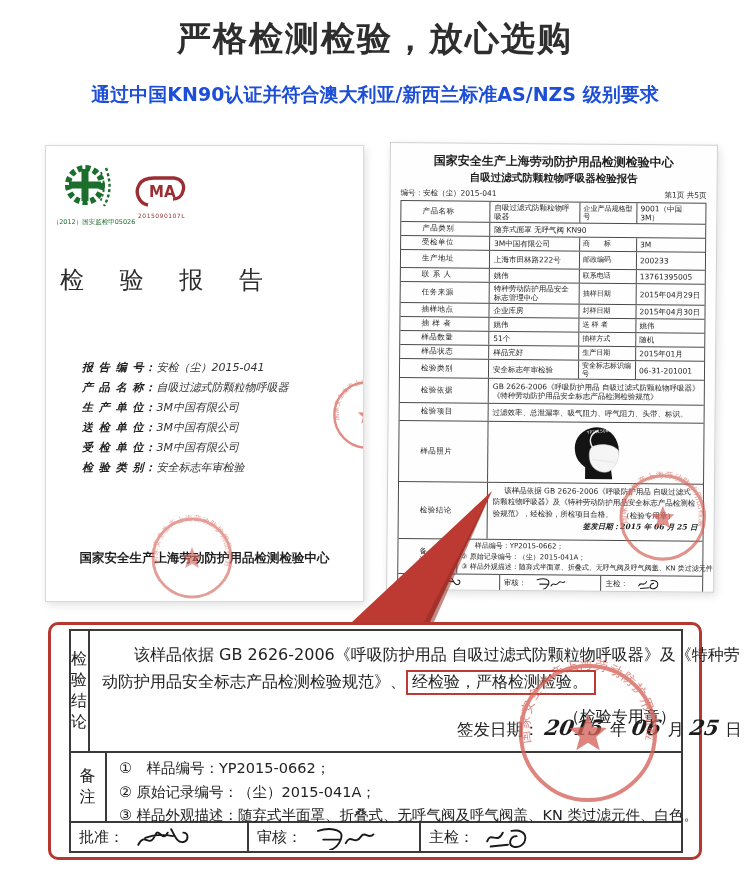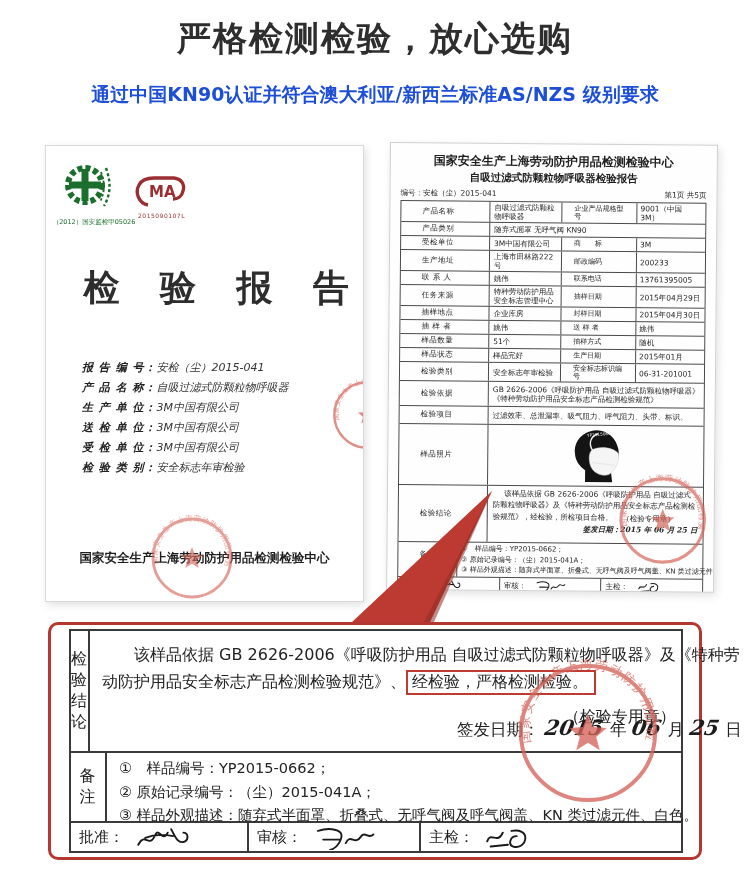--- a/index.html
+++ b/index.html
@@ -13,22 +13,22 @@
   .sub-title{position:absolute;top:82px;left:0;width:750px;text-align:center;
     font-size:19px;font-weight:600;color:#1d4ed8;}
   
   .cover-doc{position:absolute;left:45px;top:145px;width:317px;height:455px;background:#fff;
     border:1px solid #d9d9d9;box-shadow:2px 3px 8px rgba(0,0,0,.12);overflow:hidden;}
   .emblem{position:absolute;left:15px;top:12px;}
   .emblem-cap{position:absolute;left:0px;top:72px;width:96px;text-align:center;
     font-size:6.5px;color:#1c6e2d;white-space:nowrap;}
   .cma{position:absolute;left:88px;top:30px;}
   .cma-cap{position:absolute;left:92px;top:66px;font-size:6px;color:#9a2e32;letter-spacing:.5px;}
-  .cover-title{position:absolute;top:118px;left:0;width:317px;text-align:right;
-    font-size:36px;font-weight:bold;color:#2d2d2d;letter-spacing:14px;text-indent:14px;}
+  .cover-title{position:absolute;top:118px;left:0;width:317px;text-align:left;
+    font-size:24px;font-weight:normal;color:#2d2d2d;letter-spacing:14px;text-indent:14px;}
   .cover-fields{position:absolute;left:36px;top:214px;}
   .cfield{height:13px;margin-bottom:7px;font-size:11px;white-space:nowrap;font-style:italic;}
   .cfield .lbl{font-weight:bold;letter-spacing:1px;color:#222;}
   .cfield .val{color:#333;}
   .cover-footer{position:absolute;top:404px;left:0;width:317px;text-align:center;
     font-size:12.5px;font-weight:bold;color:#1f1f1f;}
   .stamp{opacity:.72;pointer-events:none;}
   .stamp-cover-edge{position:absolute;left:285px;top:233px;}
   .stamp-cover-bottom{position:absolute;left:103px;top:369px;opacity:.62;}
   
@@ -40,21 +40,21 @@
   .rt-meta{display:flex;justify-content:space-between;padding:4px 10px 2px;font-size:7.5px;}
   .rtable{margin:0 10px;border:1px solid #4a4a4a;}
   .tr{display:flex;align-items:stretch;}
   .tr + .tr{border-top:1px solid #4a4a4a;}
   .tr .lc{width:46px;border-right:1px solid #4a4a4a;display:flex;align-items:center;
     padding:1px 21px;font-size:7.5px;letter-spacing:.5px;line-height:1.15;}
   .tr .vc{flex:1;display:flex;align-items:center;padding:1px 4px;font-size:7.5px;
     border-right:1px solid #4a4a4a;line-height:1.2;}
   .tr .vc.span{border-right:none;}
   .tr .l2{width:50px;border-right:1px solid #4a4a4a;display:flex;align-items:center;
-    padding:1px 12px;font-size:7px;line-height:1.15;}
+    padding:1px 3px;font-size:7px;line-height:1.15;}
   .tr .v2{width:62px;display:flex;align-items:center;padding:1px 3px;font-size:7.5px;line-height:1.2;}
   .h13{min-height:13px;}.h17{min-height:17px;}.h18{min-height:18px;}
   .h24{min-height:24px;}.h17b{min-height:17px;}
   .basis .vc{flex-direction:column;align-items:flex-start;justify-content:center;}
   .photo-row{min-height:60px;}
   .photo-row .vc{justify-content:center;}
   .conc-row{min-height:56px;position:relative;}
   .conc-row .vc{align-items:flex-start;position:relative;padding:0;}
   .conc-text{margin:2px 5px;font-size:7.5px;line-height:1.5;text-indent:1.5em;}
   .mini-seal{position:absolute;right:28px;top:27px;font-size:7.5px;}

